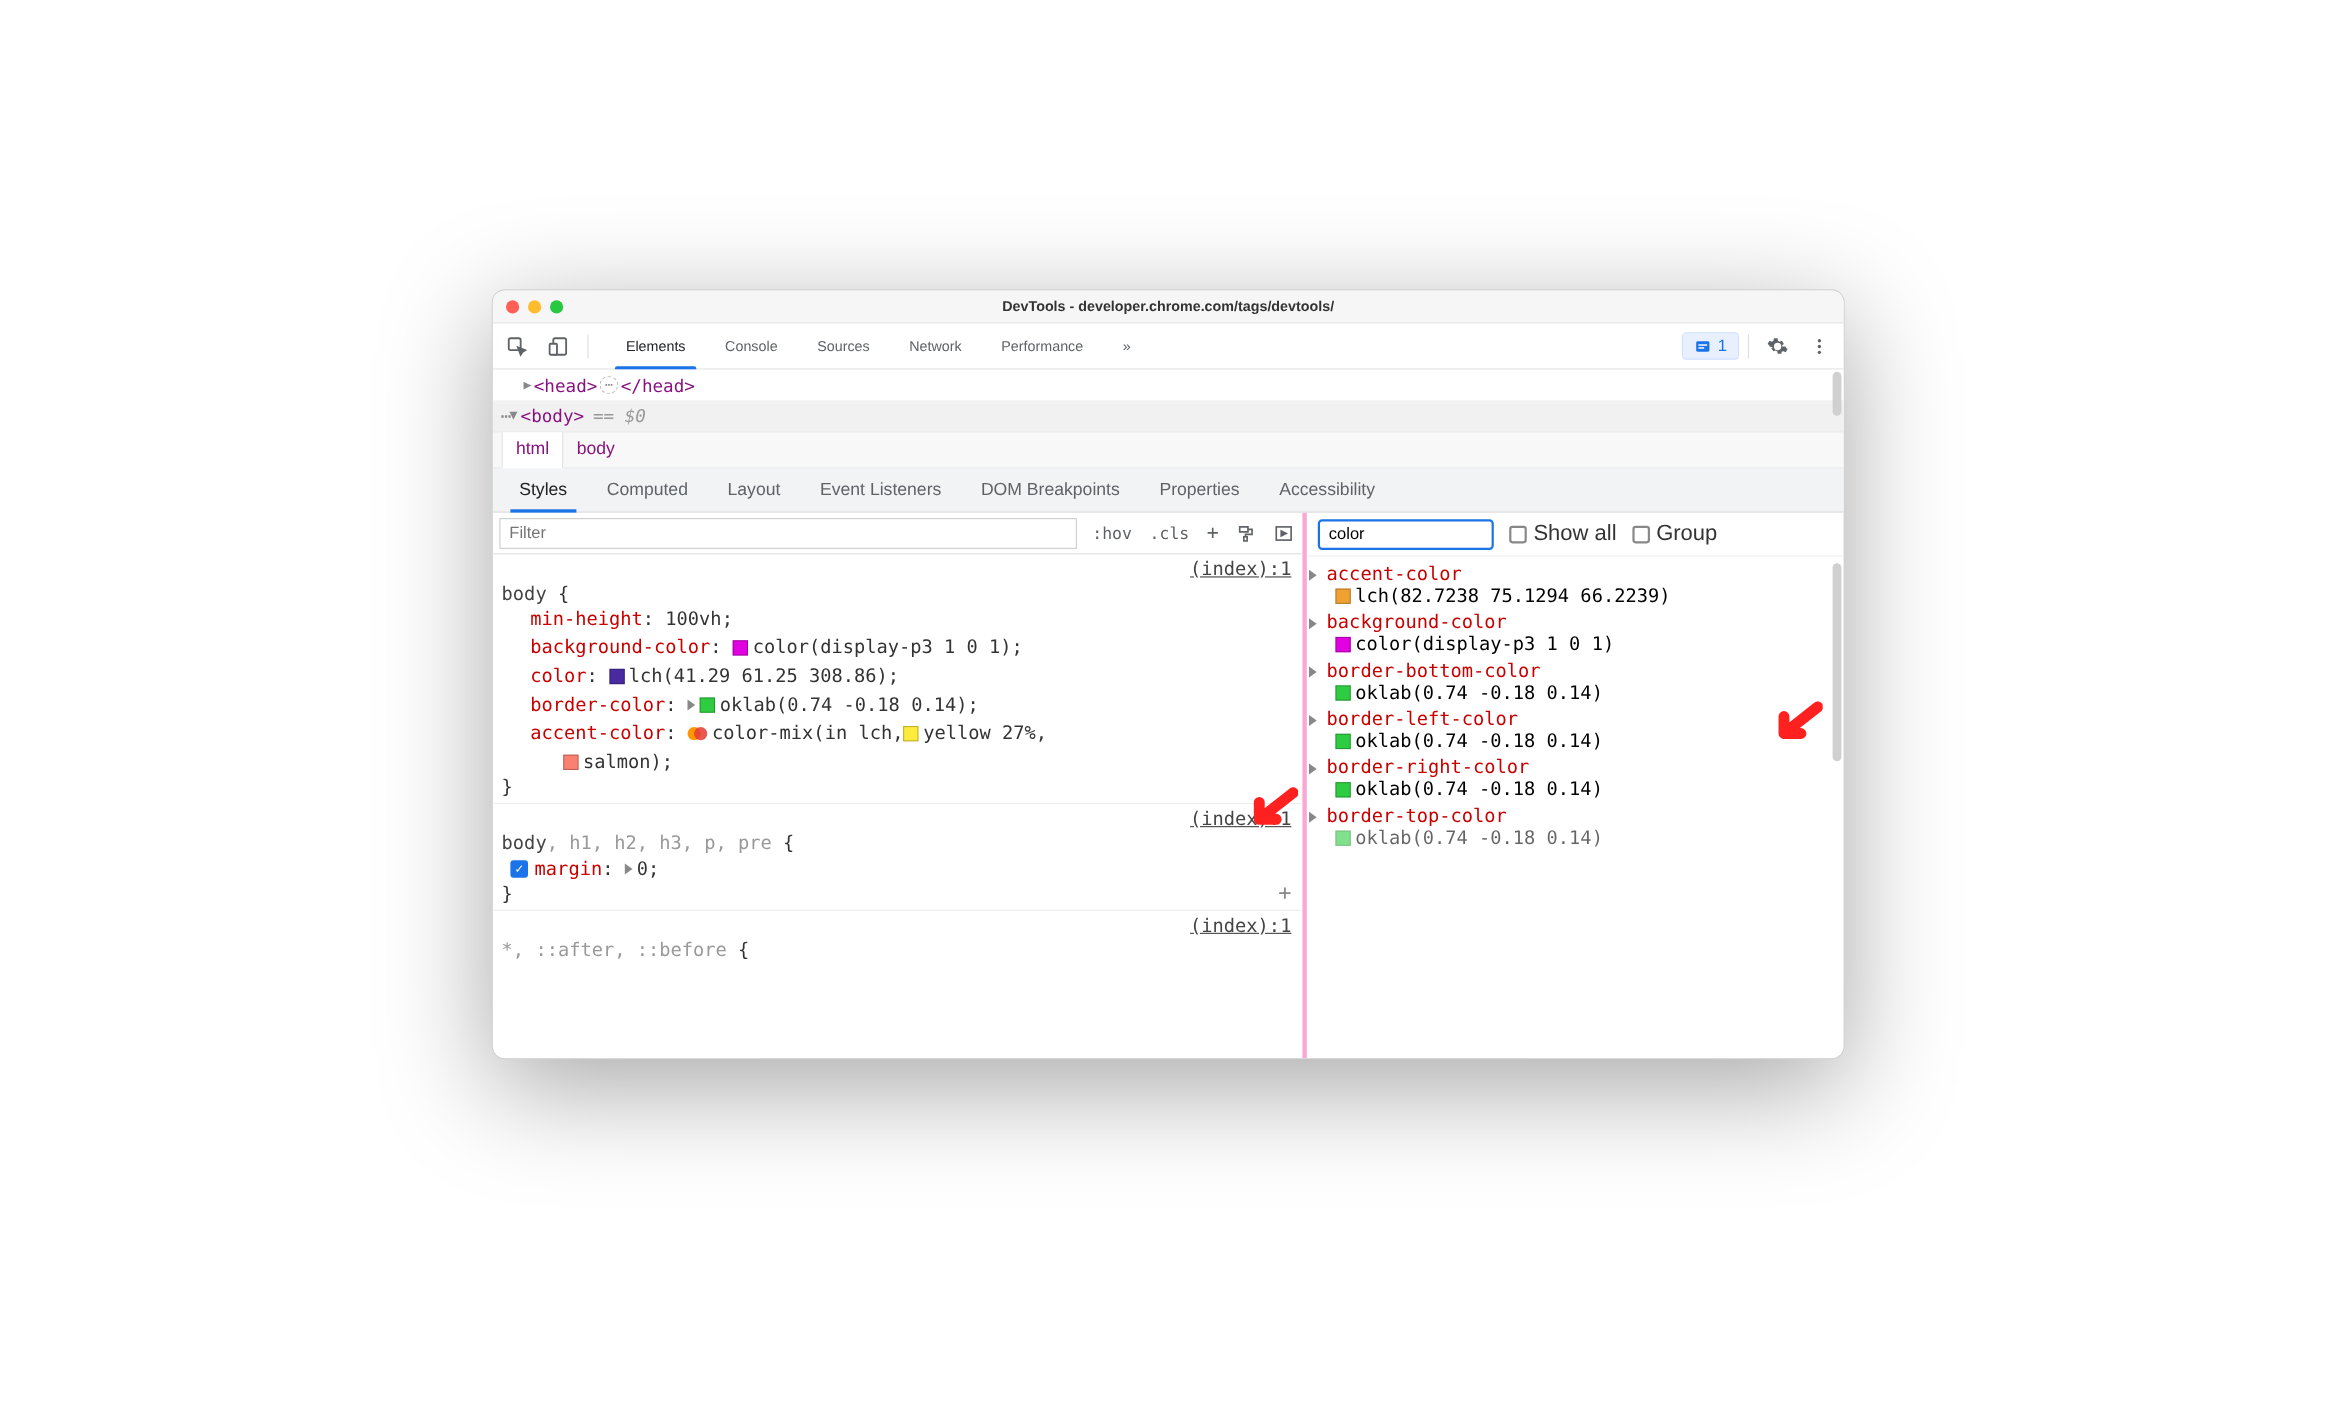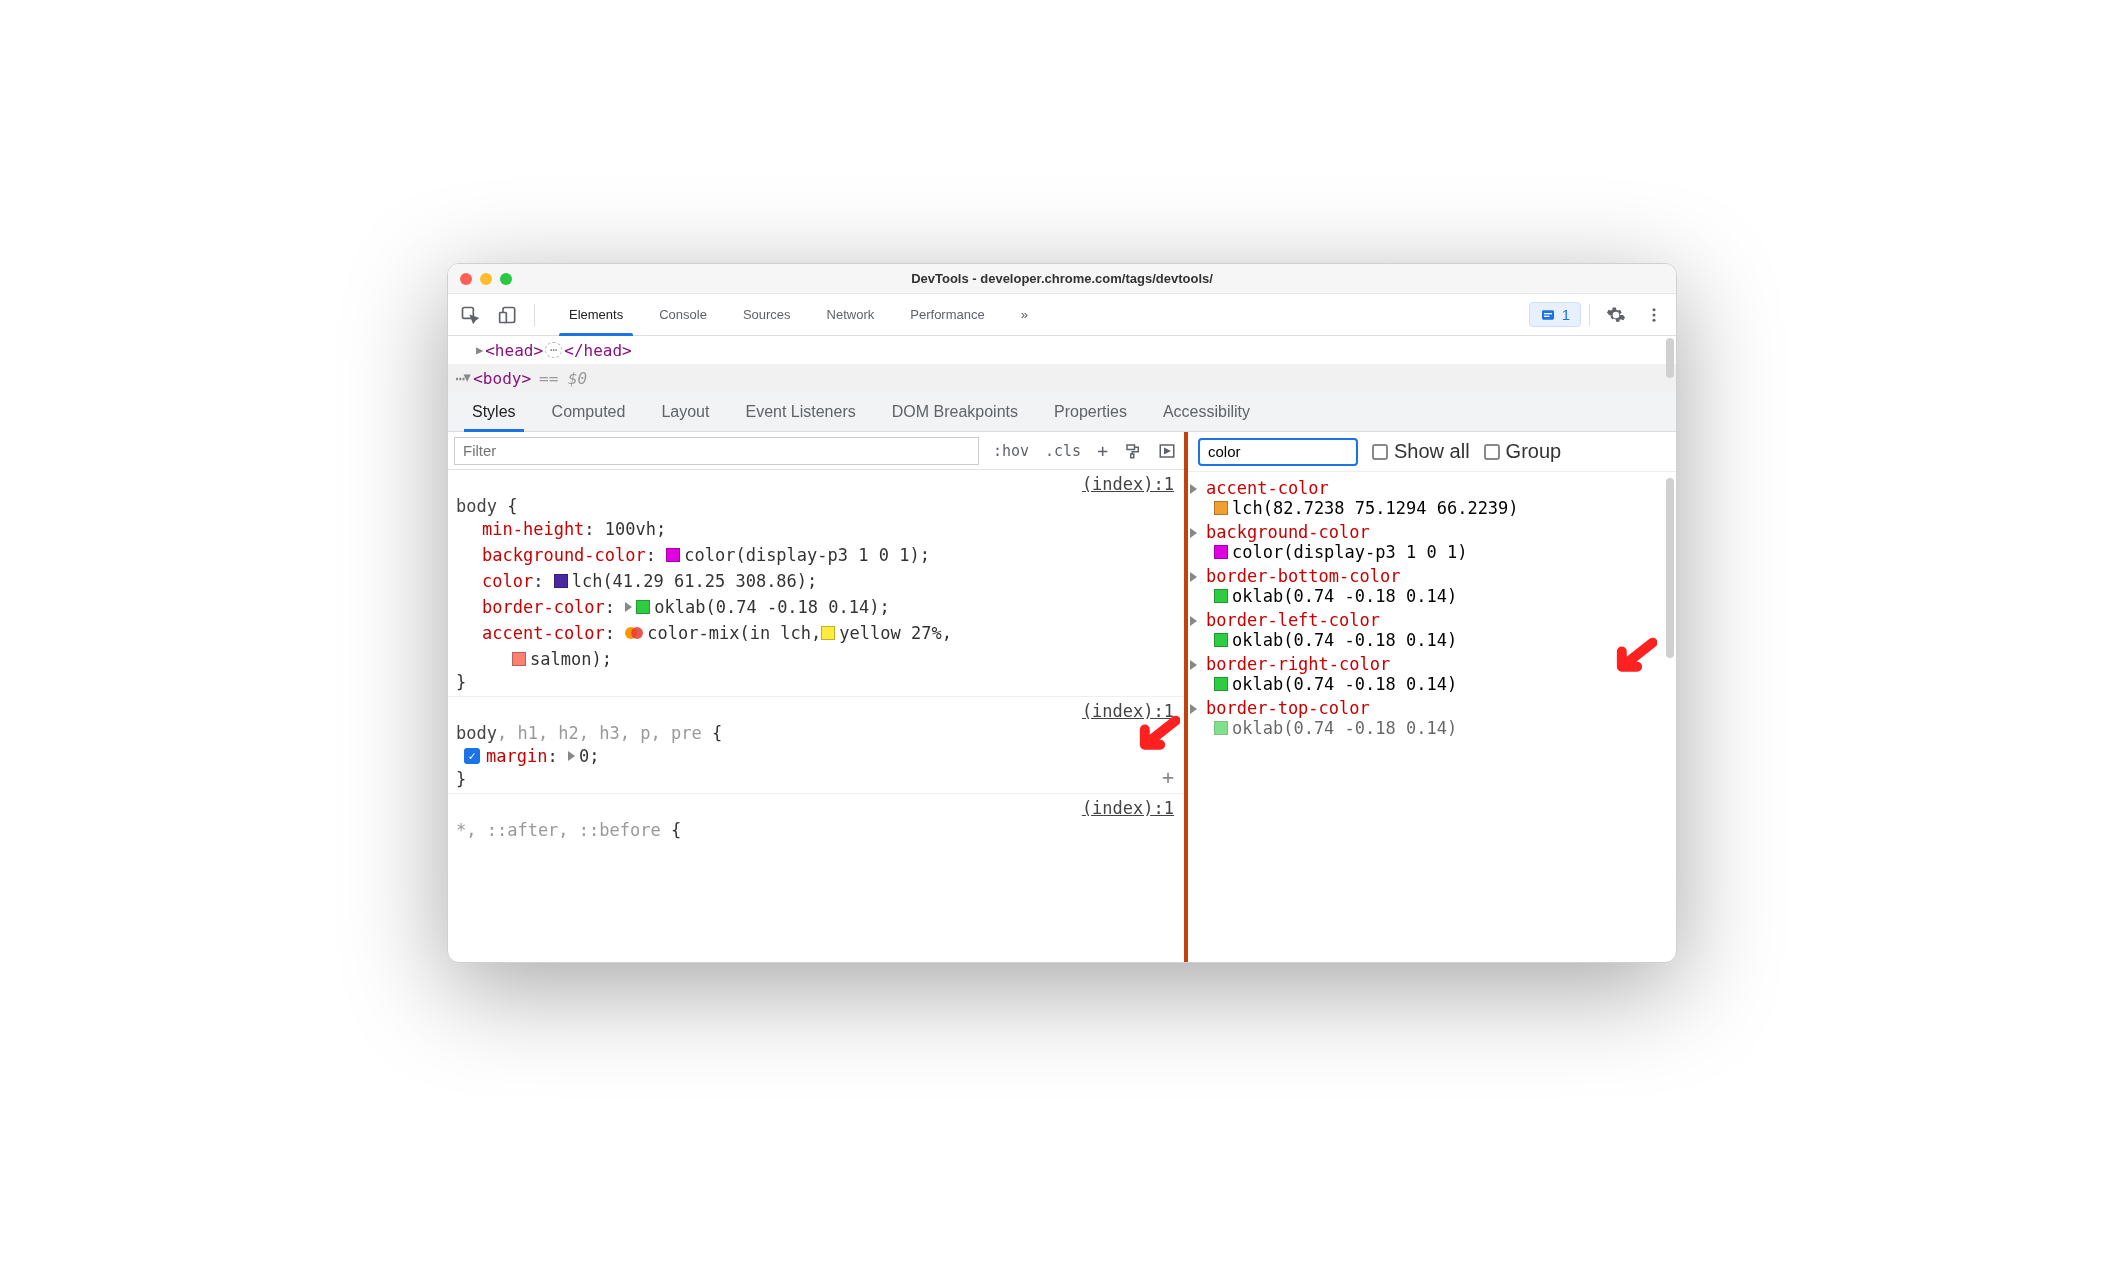--- a/index.html
+++ b/index.html
@@ -225,21 +225,21 @@
     background: #1a73e8;
   }
   
   .panels {
     flex: 1;
     display: flex;
     overflow: hidden;
   }
   .styles-pane {
     width: 740px;
-    border-right: 4px solid #c2410c;
+    border-right: 4px solid #f9a8d4;
     display: flex;
     flex-direction: column;
     overflow: hidden;
     position: relative;
   }
   .styles-toolbar {
     height: 38px;
     display: flex;
     align-items: center;
     border-bottom: 1px solid #e0e0e0;
@@ -501,20 +501,24 @@
     </div>
     <div class="dom-line dom-selected">
       <span class="dots">⋯</span>
       <span class="arrow" style="transform:rotate(90deg);margin-left:-12px;">▶</span>
       <span class="tagtxt">&lt;body&gt;</span>
       <span class="eqsel">== $0</span>
     </div>
     <div class="scrollbar-v"></div>
   </div>
 
+  <div class="breadcrumb">
+    <div class="crumb active">html</div>
+    <div class="crumb">body</div>
+  </div>
 
   <div class="subtabs">
     <div class="stab active">Styles</div>
     <div class="stab">Computed</div>
     <div class="stab">Layout</div>
     <div class="stab">Event Listeners</div>
     <div class="stab">DOM Breakpoints</div>
     <div class="stab">Properties</div>
     <div class="stab">Accessibility</div>
   </div>

